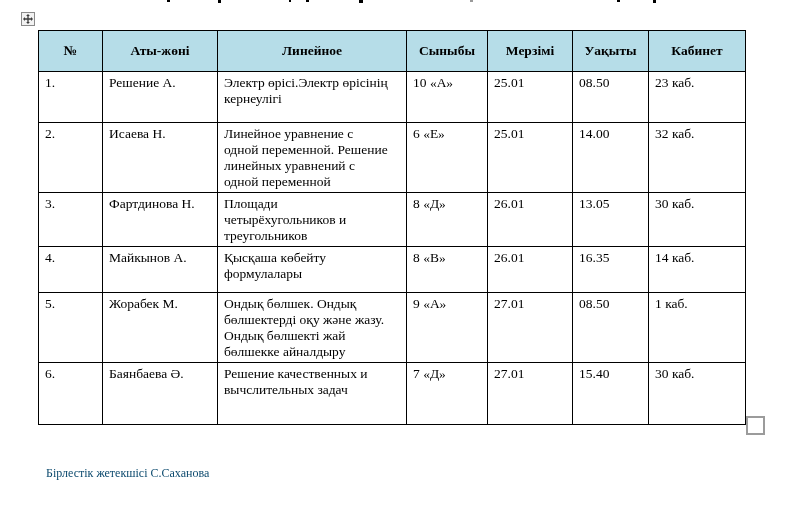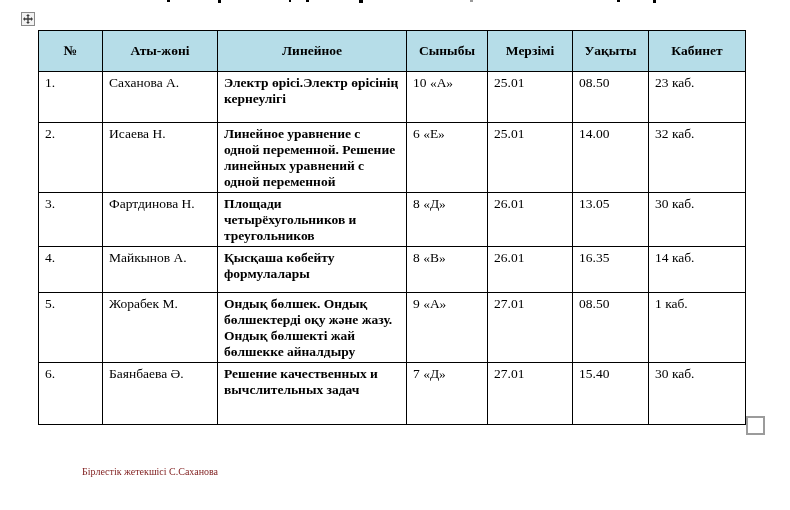--- a/index.html
+++ b/index.html
@@ -50,44 +50,43 @@
   }
   table.schedule td {
     font-size: 13.5px;
     line-height: 16px;
     vertical-align: top;
     text-align: left;
     padding: 3px 4px 2px 6px;
   }
   td.c-num  { text-align: center; padding-left: 2px; }
   td.c-time { text-align: center; }
-  td.c-topic { white-space: pre-line; font-weight: bold; }
+  td.c-topic { white-space: pre-line; }
 
   tbody tr:nth-child(1) { height: 51px; }
   tbody tr:nth-child(2) { height: 66px; }
   tbody tr:nth-child(3) { height: 54px; }
   tbody tr:nth-child(4) { height: 46px; }
   tbody tr:nth-child(5) { height: 65px; }
   tbody tr:nth-child(6) { height: 62px; }
 
   
   .resize-handle {
     position: absolute; left: 746px; top: 416px;
     width: 19px; height: 19px;
     border: 2px solid #9b9b9b;
     background: #ffffff;
     box-sizing: border-box;
     cursor: nwse-resize;
   }
 
   .signature {
     position: absolute; left: 46px; top: 466px;
-    font-size: 10px;
-    color: #7f1d1d;
-    margin-left: 36px;
+    font-size: 12px;
+    color: #0c4a6e;
   }
 </style>
 </head>
 <body>
 
 <div>
   <div class="frag" style="left:167px; width:3px;"></div>
   <div class="frag" style="left:218px; width:3px; height:3px;"></div>
   <div class="frag" style="left:289px; width:2px;"></div>
   <div class="frag" style="left:306px; width:3px;"></div>
@@ -122,21 +121,21 @@
       <th>Линейное</th>
       <th>Сыныбы</th>
       <th>Мерзімі</th>
       <th>Уақыты</th>
       <th>Кабинет</th>
     </tr>
   </thead>
   <tbody>
     <tr>
       <td class="c-num">1.</td>
-      <td>Саханова А.</td>
+      <td>Решение А.</td>
       <td class="c-topic">Электр өрісі.Электр өрісінің
 кернеулігі</td>
       <td>10 «А»</td>
       <td>25.01</td>
       <td class="c-time">08.50</td>
       <td>23 каб.</td>
     </tr>
     <tr>
       <td class="c-num">2.</td>
       <td>Исаева Н.</td>

